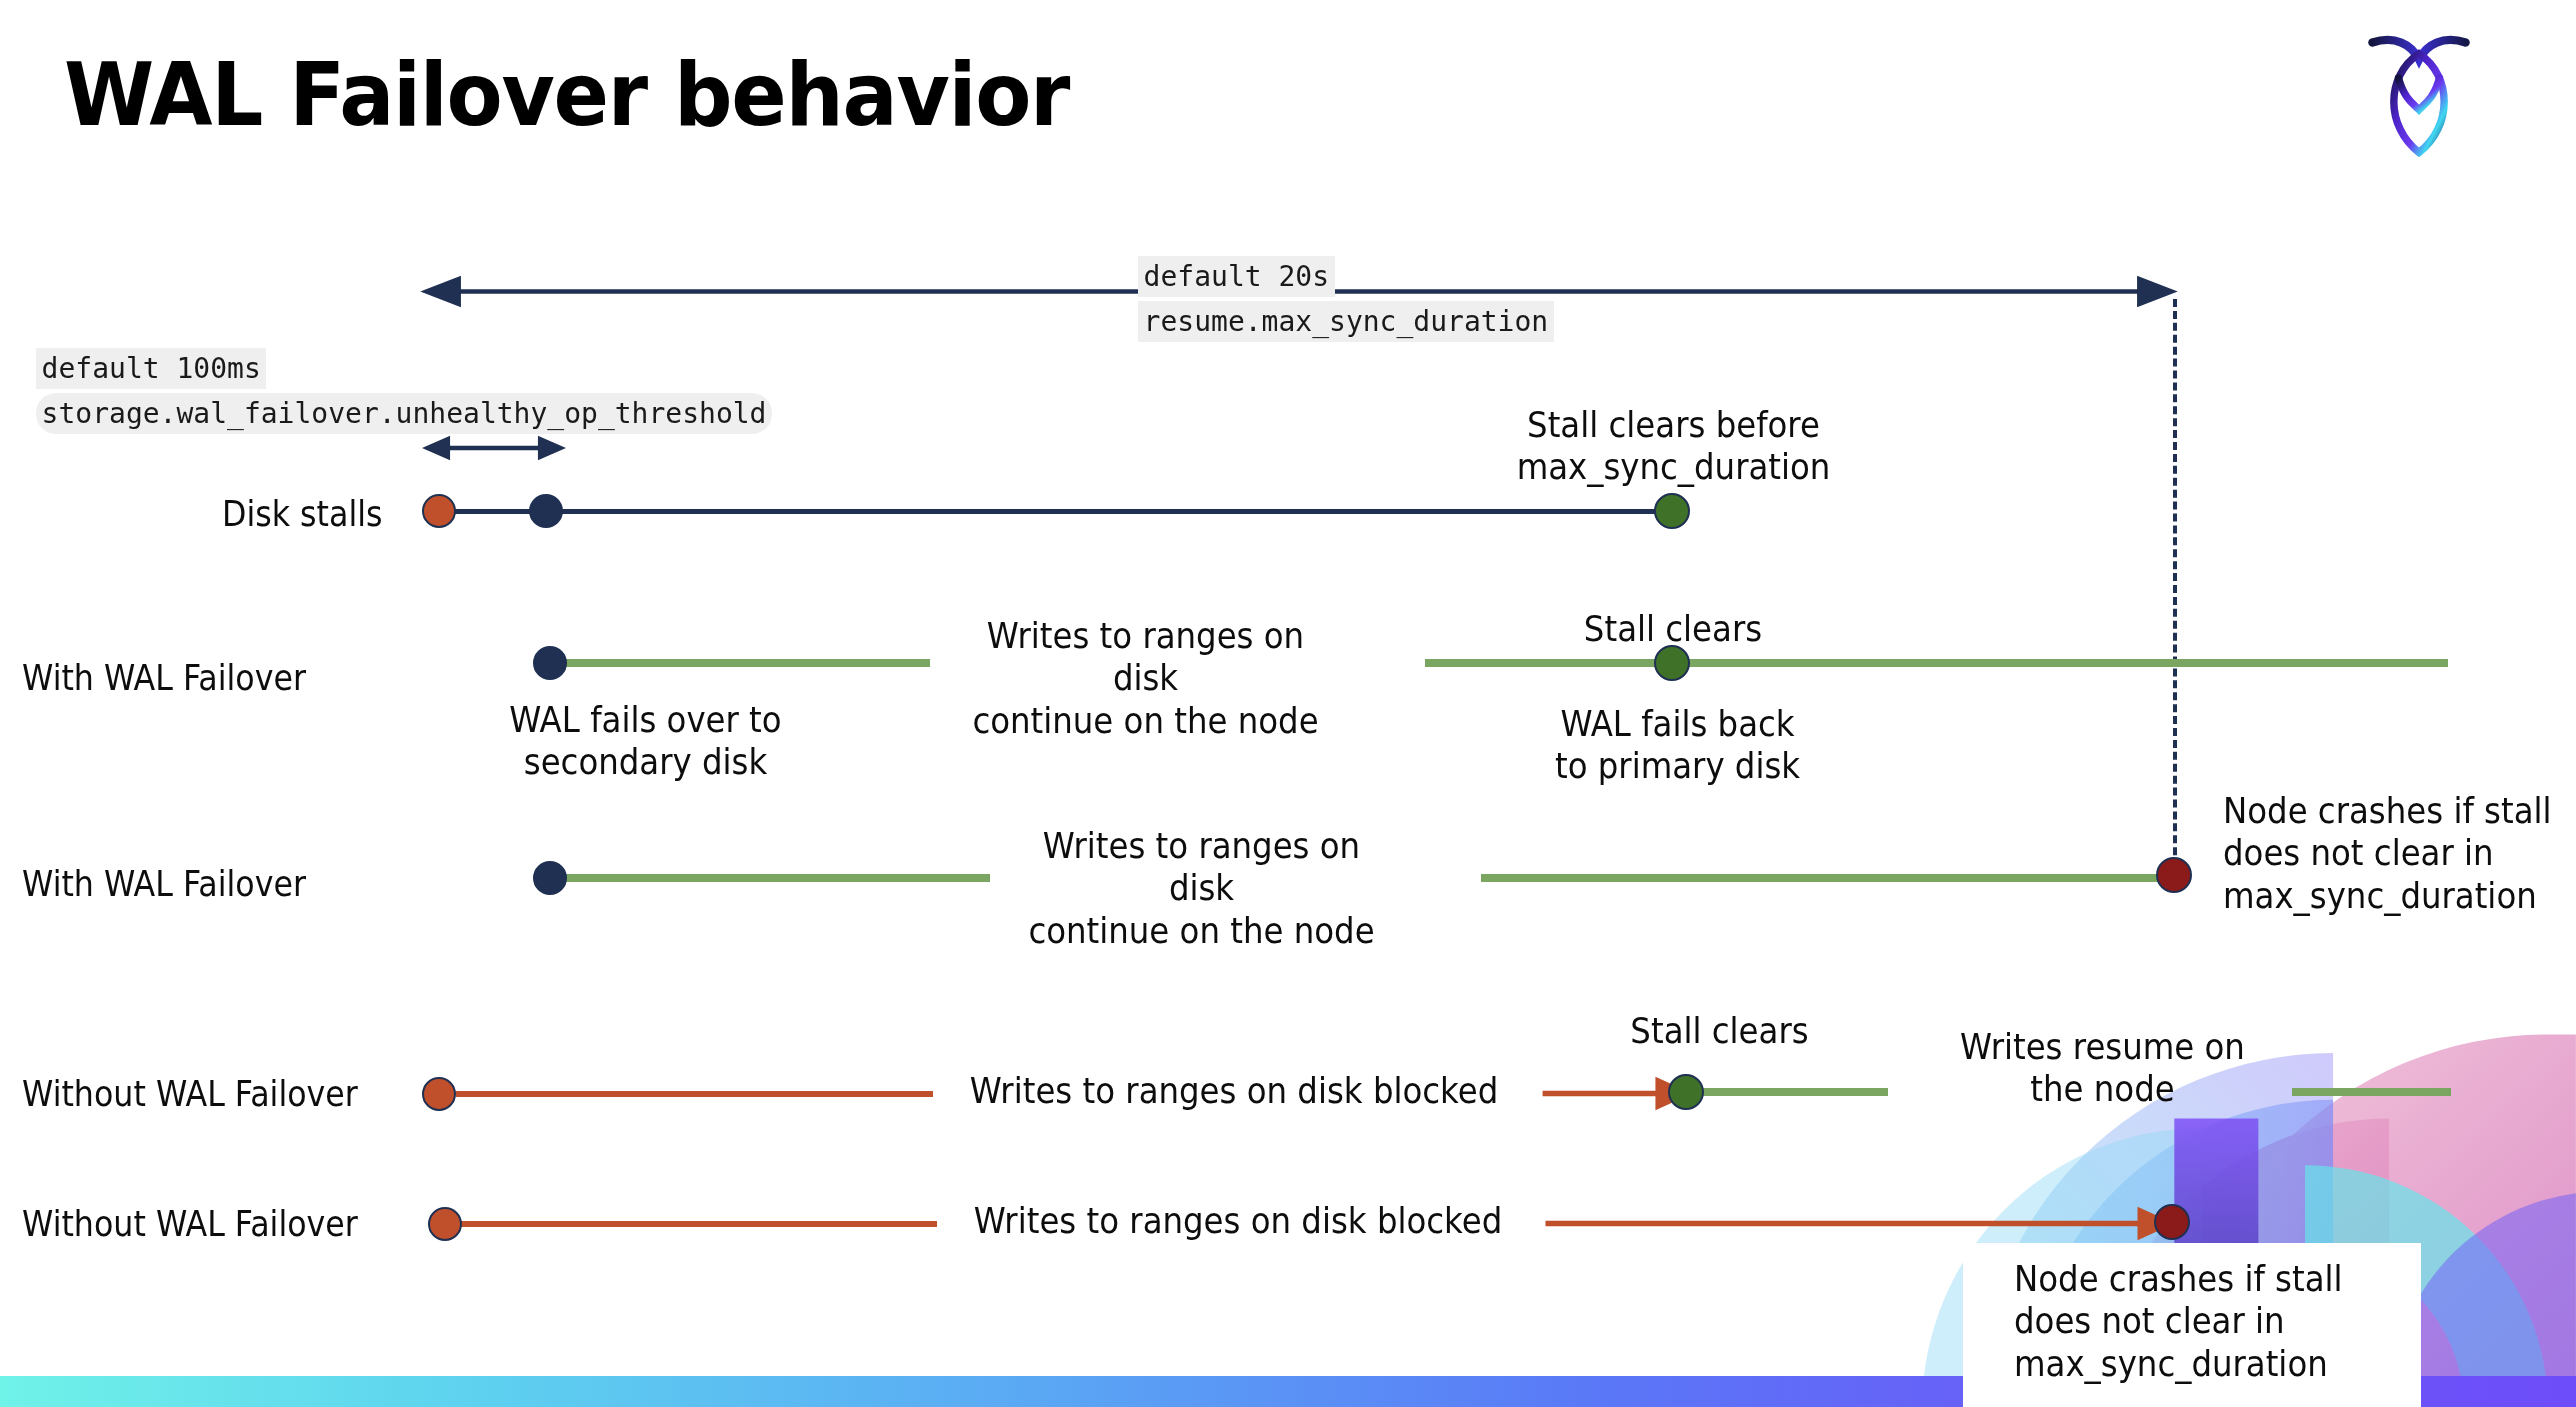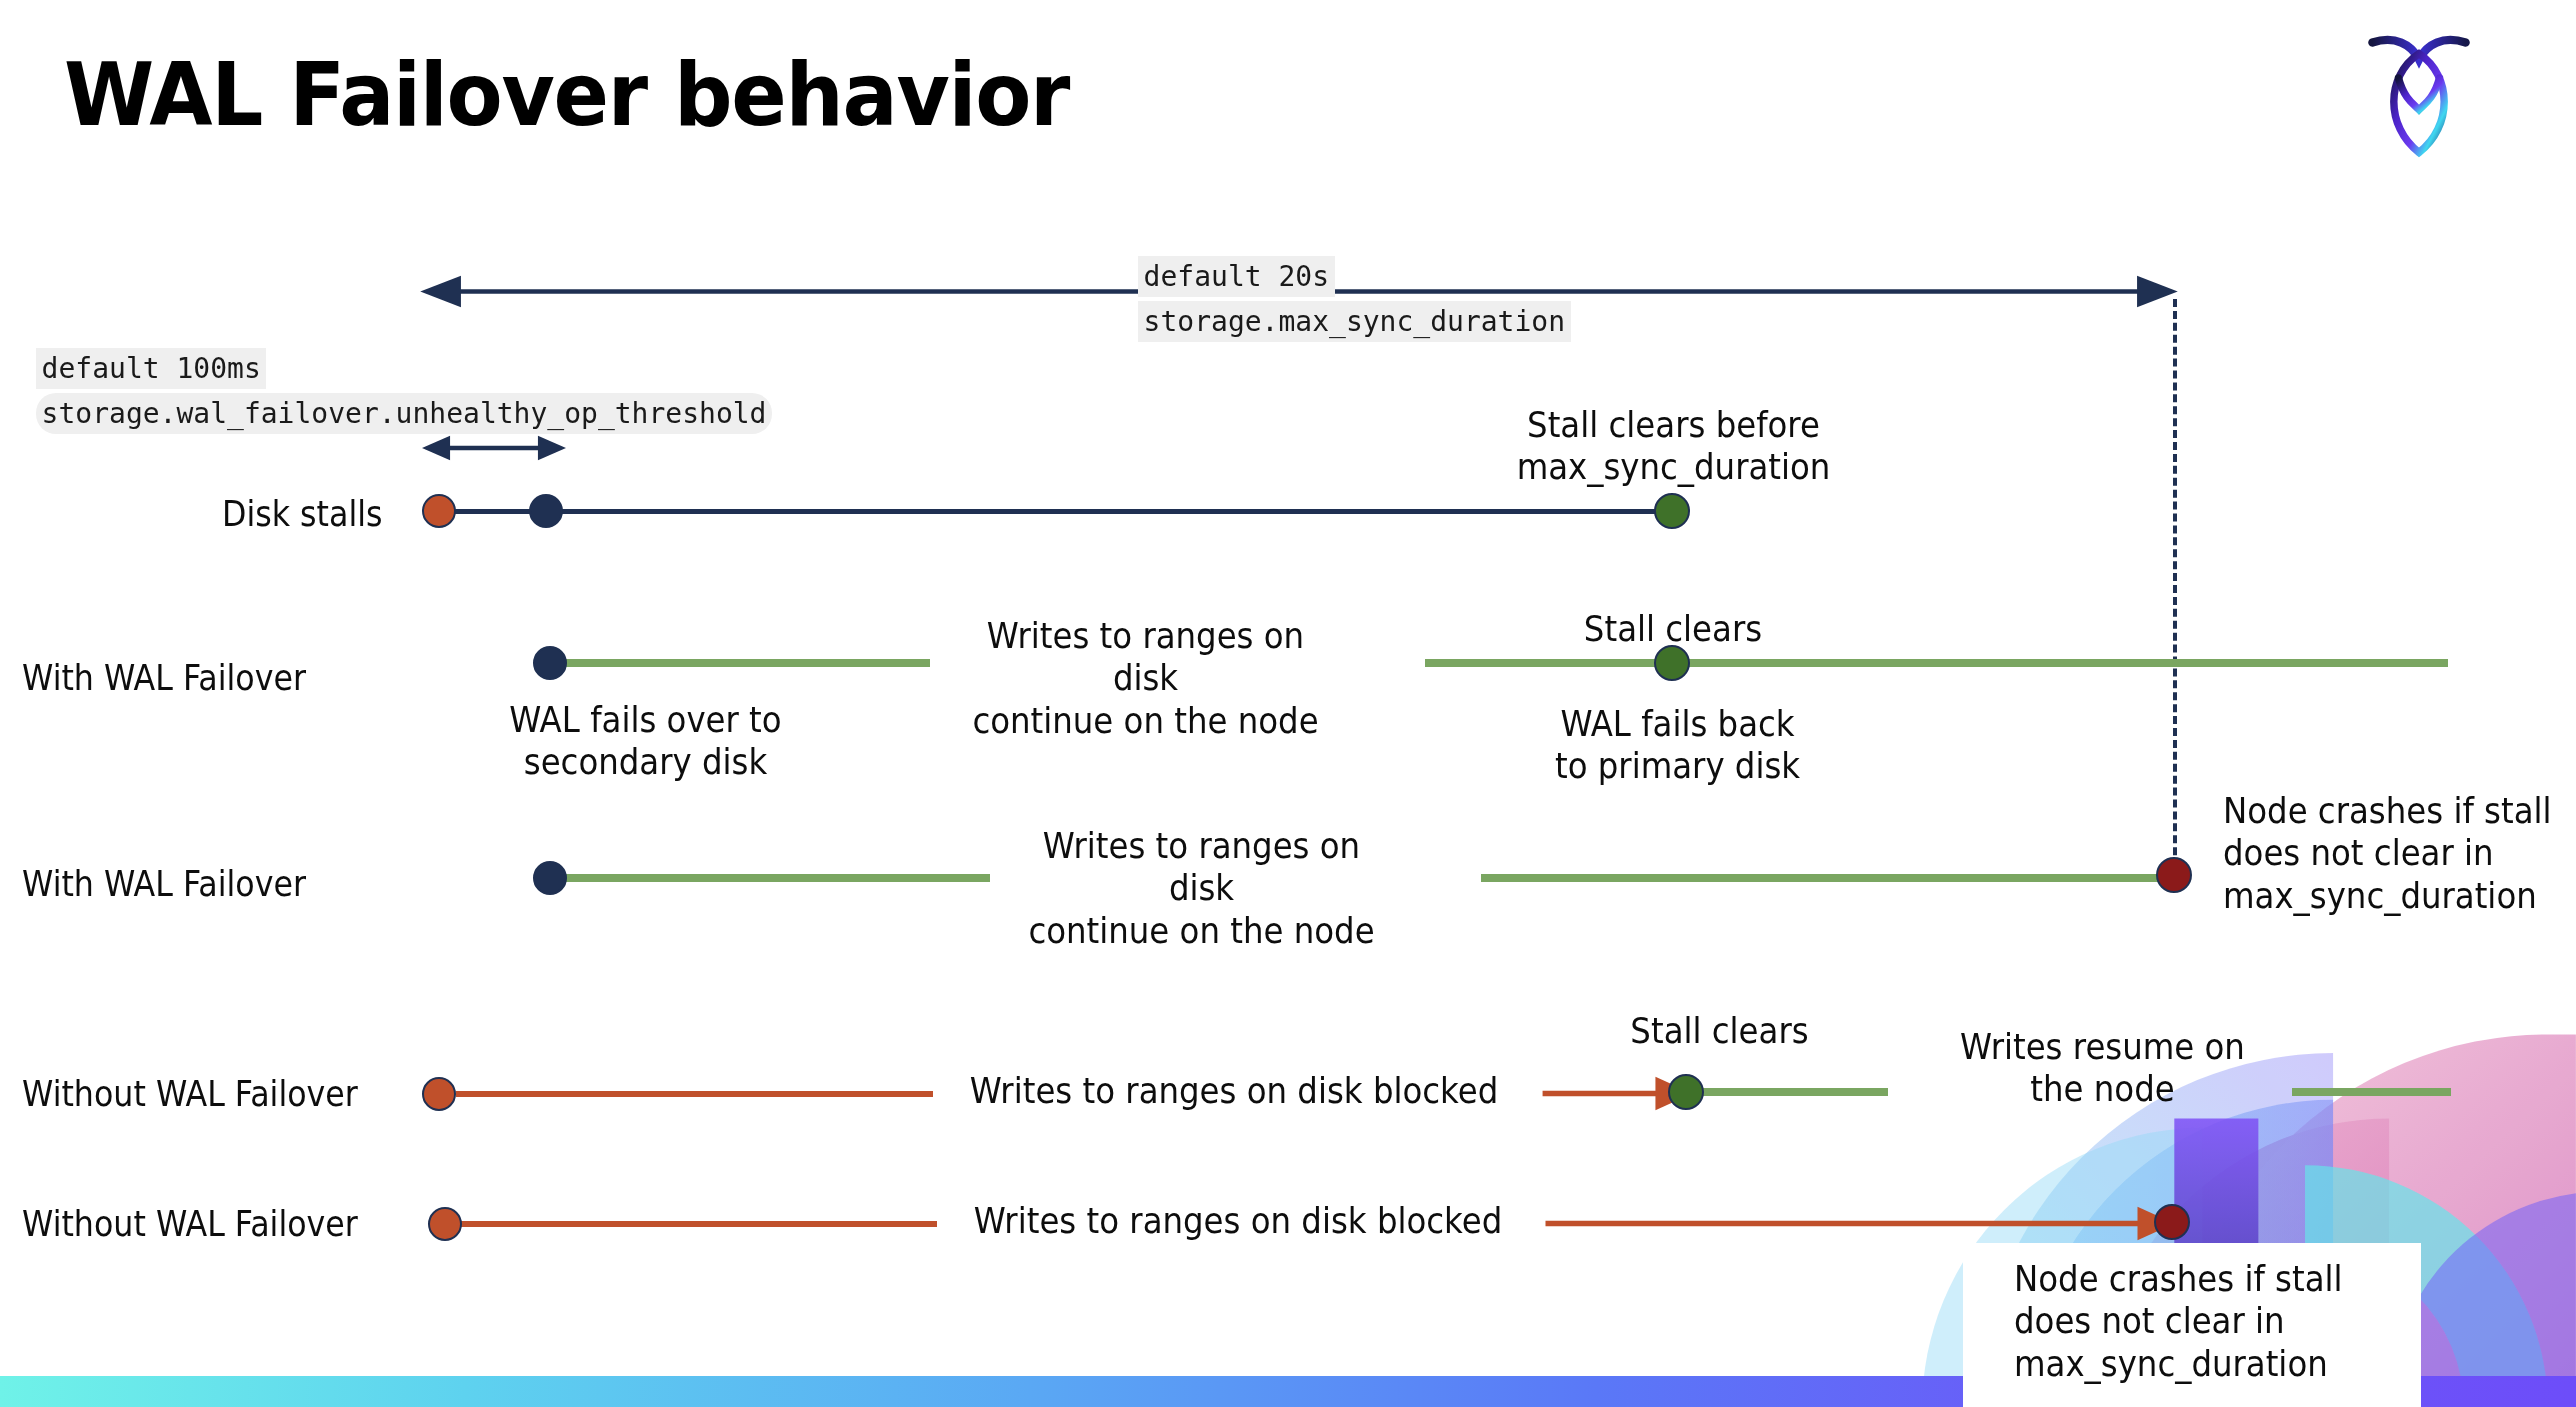--- a/index.html
+++ b/index.html
@@ -161,21 +161,21 @@
 
   <svg class="abs" style="left:411px;top:273px;width:1776px;height:37px;" viewBox="0 0 1900 40">
     <line x1="38" y1="20" x2="1862" y2="20" stroke="#1f3052" stroke-width="5"></line>
     <polygon points="0,20 44,3 44,37" fill="#1f3052"></polygon>
     <polygon points="1900,20 1856,3 1856,37" fill="#1f3052"></polygon>
   </svg>
 
   <div class="abs" style="left:1138px;top:256px;">
     <div class="code-chip" style="display:inline-block;padding:1.9px 5.6px;">default 20s</div>
     <div style="height:3.7px;"></div>
-    <div class="code-chip" style="display:inline-block;padding:1.9px 5.6px;">storage.max_sync_duration</div>
+    <div class="code-chip" style="display:inline-block;padding:1.9px 5.6px;">resume.max_sync_duration</div>
   </div>
 
   <div class="abs vdash" style="left:2173px;top:299px;height:580px;"></div>
 
   <div class="abs" style="left:36px;top:348px;">
     <div class="code-chip" style="display:inline-block;padding:1.9px 5.6px;">default 100ms</div>
     <div style="height:3.7px;"></div>
     <div class="code-chip" style="display:inline-block;padding:1.9px 5.6px;border-radius:20px;">storage.wal_failover.unhealthy_op_threshold</div>
   </div>
 

